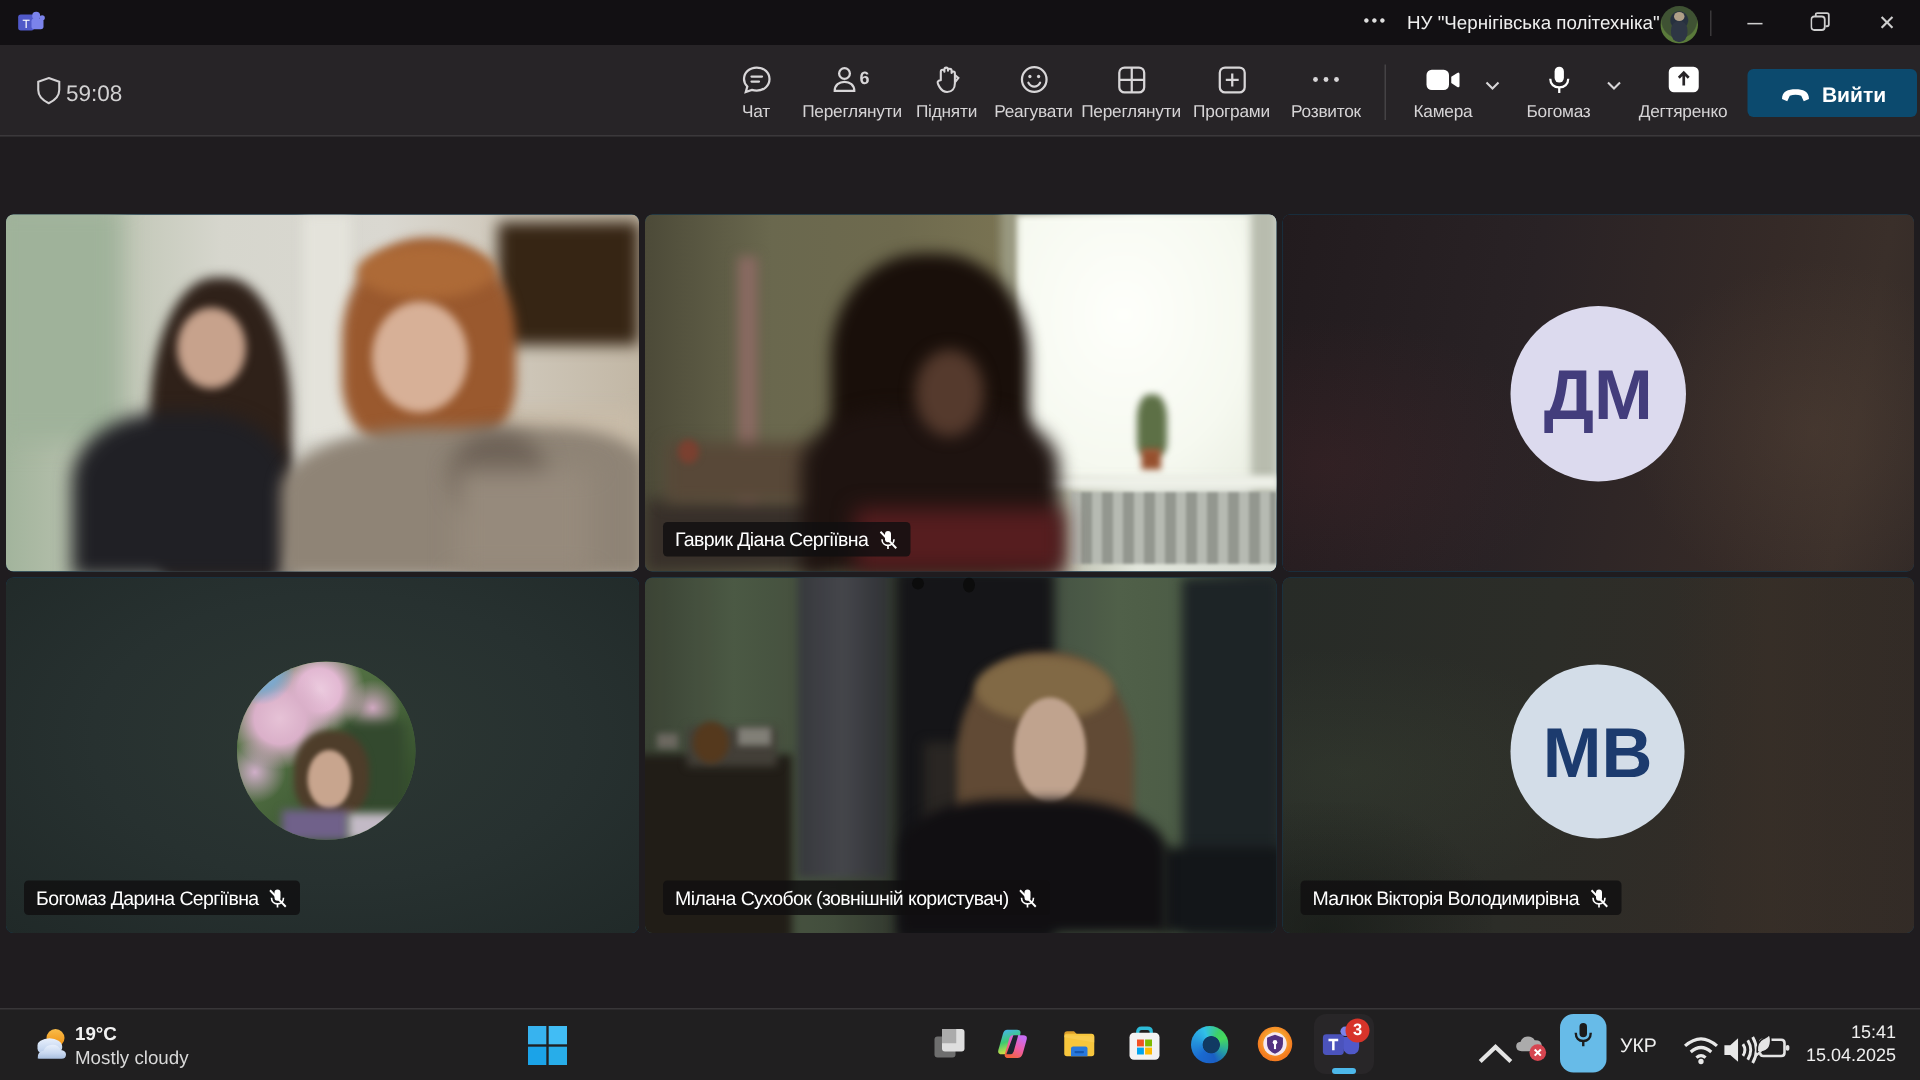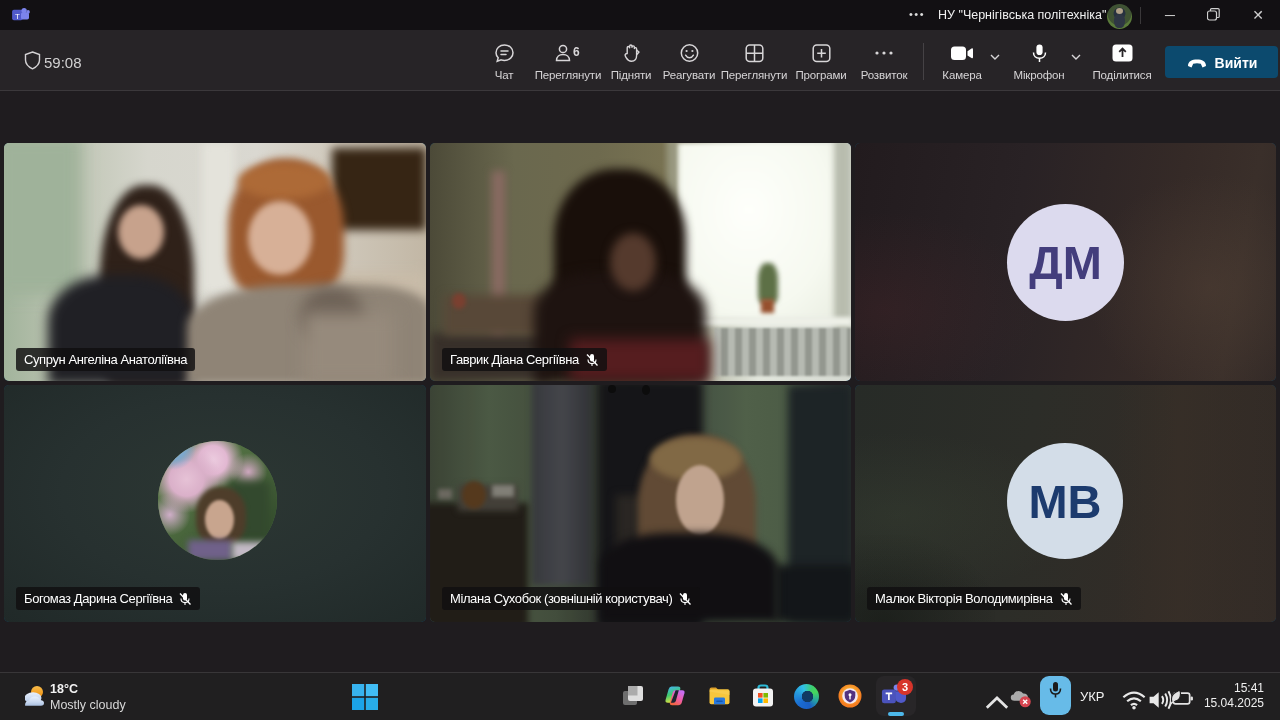--- a/index.html
+++ b/index.html
@@ -157,32 +157,32 @@
     <svg class="chev" style="left:989px;" viewBox="0 0 12 12">
         <path d="M2 4 L6 8 L10 4" fill="none" stroke="#d8d6d8" stroke-width="1.4"></path>
       </svg>
 
     <div class="tbtn" style="left:1006px;width:66px;">
       <svg width="21" height="21" viewBox="0 0 21 21">
           <rect x="7.4" y="1.5" width="6.2" height="10.5" rx="3.1" fill="#fff"></rect>
           <path d="M4.5 9.5 C4.5 13 7 15.3 10.5 15.3 C14 15.3 16.5 13 16.5 9.5" fill="none" stroke="#fff" stroke-width="1.5"></path>
           <path d="M10.5 15.3 L10.5 19" stroke="#fff" stroke-width="1.5"></path>
         </svg>
-      <div class="lbl">Мікрофон</div>
+      <div class="lbl">Богомаз</div>
     </div>
     <svg class="chev" style="left:1070px;" viewBox="0 0 12 12">
         <path d="M2 4 L6 8 L10 4" fill="none" stroke="#d8d6d8" stroke-width="1.4"></path>
       </svg>
 
     <div class="tbtn" style="left:1086px;width:72px;">
       <svg width="25" height="21" viewBox="0 0 25 21">
           <rect x="2.5" y="1.5" width="20" height="17" rx="3.5" fill="#fff"></rect>
           <path d="M12.5 14 L12.5 6 M9.2 8.8 L12.5 5.5 L15.8 8.8" fill="none" stroke="#272427" stroke-width="1.8"></path>
         </svg>
-      <div class="lbl">Поділитися</div>
+      <div class="lbl">Дегтяренко</div>
     </div>
 
     <div id="leave">
       <svg width="22" height="10" viewBox="0 0 22 10" style="vertical-align:middle;margin-right:7px;">
           <path d="M2 8 C2 3 6 1.5 11 1.5 C16 1.5 20 3 20 8 L16.5 9.5 L14.8 5.8 C12.4 4.9 9.6 4.9 7.2 5.8 L5.5 9.5 Z" fill="#fff"></path>
         </svg><span style="vertical-align:middle;">Вийти</span>
     </div>
   </div>
 
   
@@ -196,21 +196,20 @@
     <div class="blob" style="left:96px;top:42px;width:94px;height:200px;border-radius:46% 46% 18% 18%;background:#2f2119;filter:blur(4px);"></div>
     <div class="blob" style="left:114px;top:62px;width:46px;height:54px;border-radius:50%;background:#c7a28c;filter:blur(3px);"></div>
     <div class="blob" style="left:44px;top:132px;width:146px;height:110px;border-radius:42% 42% 0 0;background:#202025;filter:blur(6px);"></div>
 
     <div class="blob" style="left:224px;top:16px;width:116px;height:140px;border-radius:48% 48% 32% 32%;background:#9a592e;filter:blur(4px);"></div>
     <div class="blob" style="left:234px;top:20px;width:92px;height:36px;border-radius:50%;background:#ad6a37;filter:blur(4px);"></div>
     <div class="blob" style="left:244px;top:58px;width:64px;height:74px;border-radius:50%;background:#d7b097;filter:blur(3px);"></div>
     <div class="blob" style="left:183px;top:142px;width:243px;height:100px;border-radius:42% 26% 0 0;background:#8f8476;filter:blur(5px);"></div>
     <div class="blob" style="left:296px;top:144px;width:64px;height:58px;border-radius:50%;background:#6e6257;filter:blur(7px);"></div>
     <div class="blob" style="left:300px;top:170px;width:90px;height:70px;background:#968a7c;filter:blur(8px);"></div>
-    <div class="namelab" style="left:12px;bottom:10px;">Супрун Ангеліна Анатоліївна</div>
   </div>
 
   <div class="tile" id="t2">
     <div class="blob" style="left:0;top:0;width:421px;height:238px;background:linear-gradient(to right,#4c4a38 0%,#6a684e 20%,#6e6a4e 40%,#787252 55%,#c2c5b5 68%,#e2e6dc 78%,#d4d8d0 100%);"></div>
     <div class="blob" style="left:246px;top:0px;width:162px;height:176px;background:radial-gradient(ellipse at 45% 38%,#fefffb 0%,#f6f9f0 65%,#eaeee2 100%);filter:blur(2px);"></div>
     <div class="blob" style="left:238px;top:-6px;width:9px;height:195px;background:#9a9a82;filter:blur(3px);"></div>
     <div class="blob" style="left:404px;top:-6px;width:17px;height:195px;background:#b8bcae;filter:blur(3px);"></div>
     <div class="blob" style="left:244px;top:174px;width:178px;height:9px;background:#eef0e8;filter:blur(2px);"></div>
     <div class="blob" style="left:284px;top:185px;width:137px;height:48px;background:repeating-linear-gradient(to right,#b6bab2 0 7px,#93978f 7px 14px);filter:blur(1px);"></div>
     <div class="blob" style="left:328px;top:120px;width:20px;height:40px;background:#5d7046;border-radius:40% 40% 20% 20%;filter:blur(2.5px);"></div>
@@ -318,21 +317,21 @@
         <linearGradient id="clg" x1="0" y1="0" x2="0" y2="1">
           <stop offset="0" stop-color="#e8f0fc"></stop>
             <stop offset="0.6" stop-color="#c8d8f0"></stop>
             <stop offset="1" stop-color="#a8bede"></stop>
         </linearGradient>
       </defs>
       <circle cx="12" cy="11" r="6" fill="url(#sg)"></circle>
       <ellipse cx="8" cy="17" rx="8.5" ry="5.8" fill="url(#clg)"></ellipse>
       <path d="M0 24.5 Q0 20 4 19.5 Q5.5 15.5 10 15.5 Q14 15.5 15.5 19 Q19 19.5 19 22 Q19 24.8 16 24.8 L2.5 24.8 Q0 24.8 0 24.5 Z" fill="url(#clg)"></path>
     </svg>
-    <div id="wtemp">18°C</div>
+    <div id="wtemp">19°C</div>
     <div id="wdesc">Mostly cloudy</div>
   </div>
   <svg class="tico" style="left:352px;top:684px;" width="23" height="23" viewBox="0 0 23 23">
     <rect x="0" y="0" width="10.8" height="10.8" fill="#37b3ef"></rect>
     <rect x="12.2" y="0" width="10.8" height="10.8" fill="#41bdf5"></rect>
     <rect x="0" y="12.2" width="10.8" height="10.8" fill="#1ba3e8"></rect>
     <rect x="12.2" y="12.2" width="10.8" height="10.8" fill="#28ade9"></rect>
   </svg>
 
   

